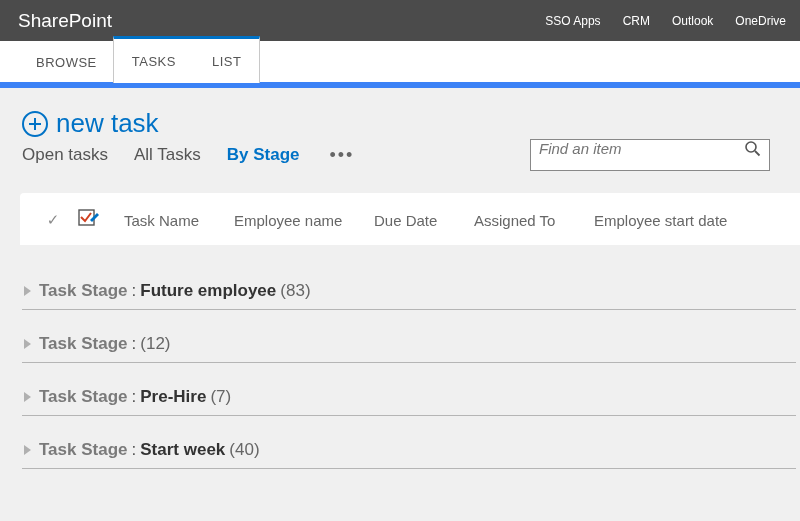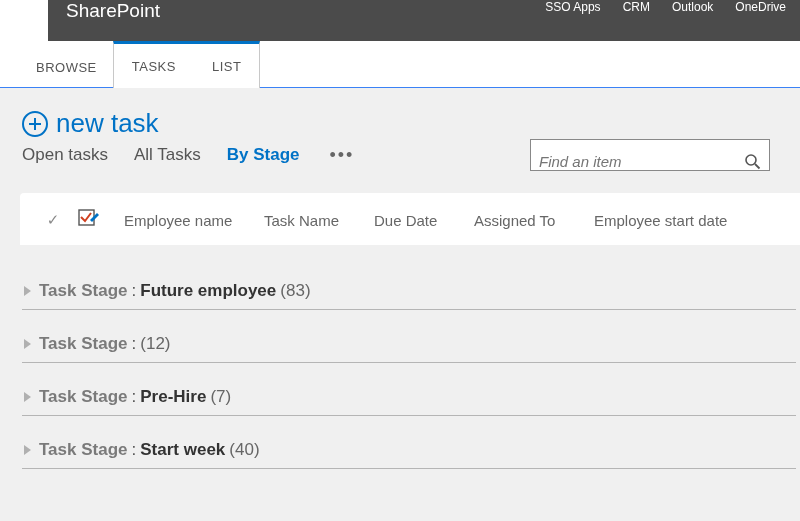--- a/index.html
+++ b/index.html
@@ -11,32 +11,31 @@
     width: 800px;
     height: 521px;
     overflow: hidden;
   }
   
   .topbar {
     background: #4b4b4b;
     color: #fff;
     height: 41px;
     display: flex;
-    align-items: flex-start;
+    align-items: center;
     padding: 0 14px 0 18px;
     justify-content: space-between;
-    margin-left: 48px;
   }
   .topbar .brand { font-size: 19px; font-weight: 400; }
   .topbar .links { display: flex; gap: 22px; font-size: 12px; }
   .topbar .links span { cursor: pointer; }
   
   .ribbon {
     height: 47px;
-    border-bottom: 1px solid #3b82f6;
+    border-bottom: 6px solid #3b82f6;
     display: flex;
     align-items: flex-end;
     padding-left: 20px;
     background: #fff;
   }
   .ribbon-tab {
     font-size: 13px;
     letter-spacing: 0.5px;
     color: #555;
     padding: 13px 16px 12px;
@@ -99,21 +98,21 @@
   .viewbar .more { letter-spacing: 2px; cursor: pointer; color: #666; font-size: 18px; margin-left: 4px; }
 
   .searchbox {
     margin-left: auto;
     margin-right: 30px;
     width: 240px;
     height: 32px;
     border: 1px solid #888;
     background: #fff;
     display: flex;
-    align-items: flex-end;
+    align-items: flex-start;
     padding: 0 8px;
   }
   .searchbox input {
     flex: 1;
     border: none;
     outline: none;
     font-size: 15px;
     font-style: italic;
     color: #777;
     background: transparent;
@@ -216,22 +215,22 @@
       <div class="check-icon">✓</div>
       <div class="cell" style="width:46px;">
         <span class="chk-img">
           <svg width="22" height="22" viewBox="0 0 22 22">
             <rect x="1" y="1" width="15" height="15" fill="#fff" stroke="#555" stroke-width="1.4"></rect>
             <polyline points="3,8 7,12 13,4" fill="none" stroke="#d04020" stroke-width="2"></polyline>
             <polygon points="14,13 21,6 19,4 12,11" fill="#0072c6"></polygon>
           </svg>
         </span>
       </div>
+      <div class="cell" style="width:110px;">Task Name</div>
       <div class="cell" style="width:140px;">Employee name</div>
-      <div class="cell" style="width:110px;">Task Name</div>
       <div class="cell" style="width:100px;">Due Date</div>
       <div class="cell" style="width:120px;">Assigned To</div>
       <div class="cell">Employee start date</div>
     </div>
   </div>
 
   <div class="groups">
     <div class="group-row">
       <span class="tri"></span>
       <span class="lbl">Task Stage</span>

